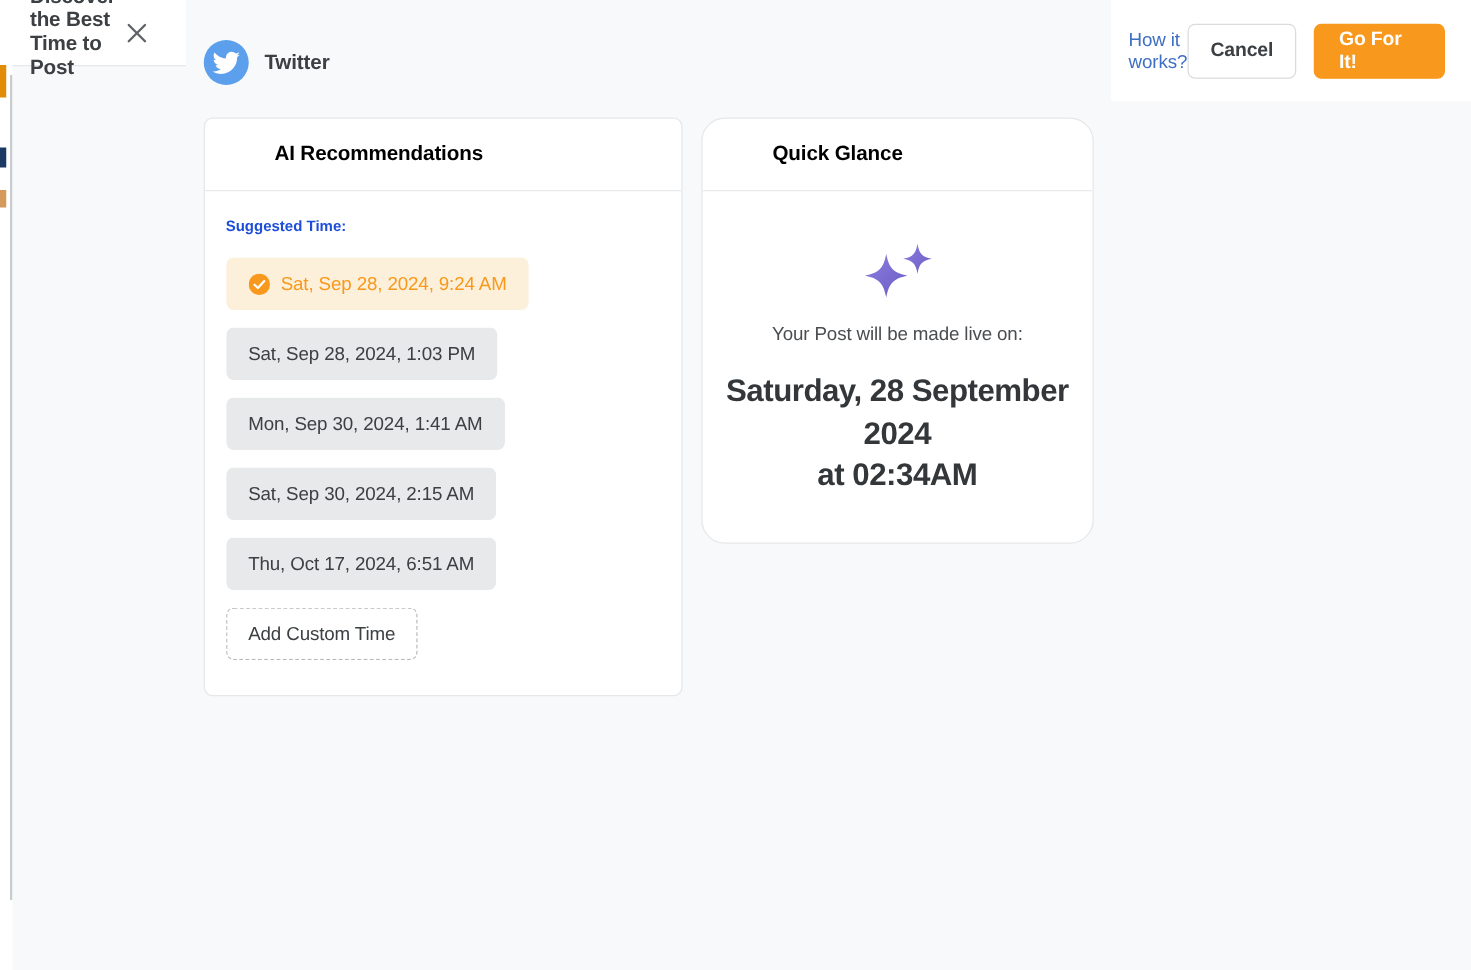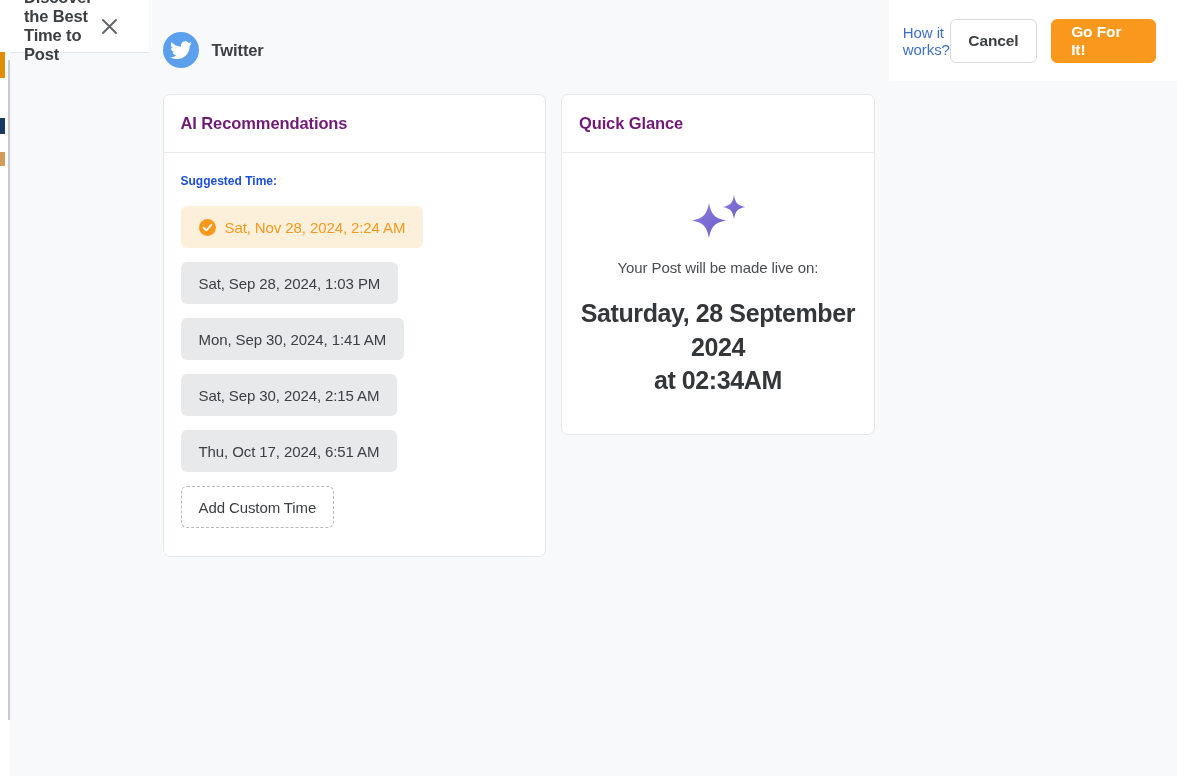--- a/index.html
+++ b/index.html
@@ -97,34 +97,35 @@
     gap: 15px;
     align-items: flex-start;
   }
 
   .panel {
     background: #ffffff;
     border: 1px solid #e6e7e9;
     border-radius: 7px;
   }
   .panel-left  { width: 617px; }
-  .panel-right { width: 505px; }
+  .panel-right { width: 505px; border-radius: 19px; }
 
   .panel-head {
     height: 58px;
     display: flex;
     align-items: center;
     padding: 0 17px;
     border-bottom: 1px solid #e9eaec;
   }
   .panel-head-title {
     font-size: 16.5px;
     font-weight: bold;
-    color: #701a75;
-    letter-spacing: -0.1px;
+    color: #000000;
+    letter-spacing: -0.1px;
+    margin-left: 39px;
   }
 
   .panel-body-left  { padding: 21px 17px 28px 17px; }
   .panel-body-right {
     padding: 34px 17px 30px 17px;
     height: 281px;
     display: flex;
     flex-direction: column;
     align-items: center;
     justify-content: center;
@@ -281,21 +282,21 @@
         </div>
         <div class="panel-body-left">
           <div class="suggested-label">Suggested Time:</div>
           <div class="chips">
 
             <div class="chip selected">
               <svg class="chip-check" viewBox="0 0 20 20">
                 <circle cx="10" cy="10" r="10" fill="#f8991d"></circle>
                 <path d="M5.4 10.3 L8.6 13.4 L14.6 6.9" fill="none" stroke="#ffffff" stroke-width="2.1" stroke-linecap="round" stroke-linejoin="round"></path>
               </svg>
-              <span>Sat, Nov 28, 2024, 2:24 AM</span>
+              <span>Sat, Sep 28, 2024, 9:24 AM</span>
             </div>
 
             <div class="chip">
               <span>Sat, Sep 28, 2024, 1:03 PM</span>
             </div>
 
             <div class="chip">
               <span>Mon, Sep 30, 2024, 1:41 AM</span>
             </div>
 

